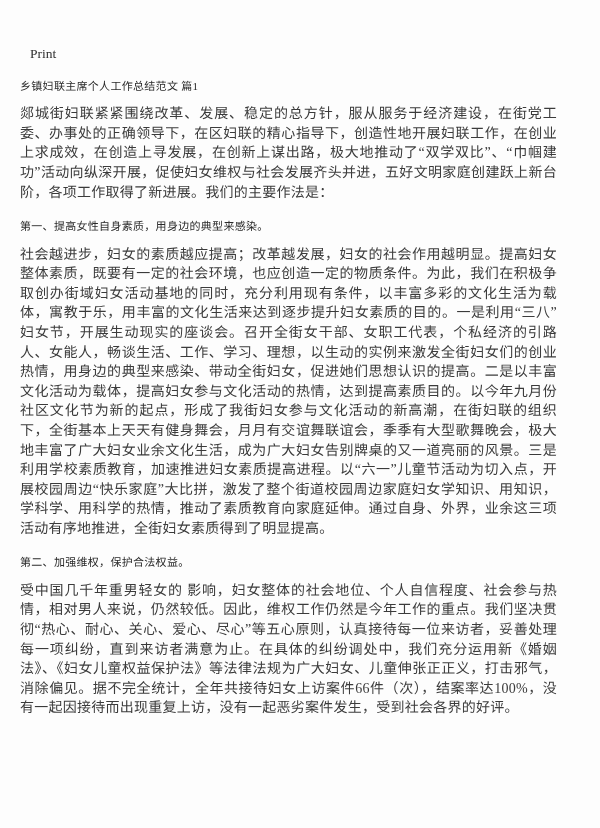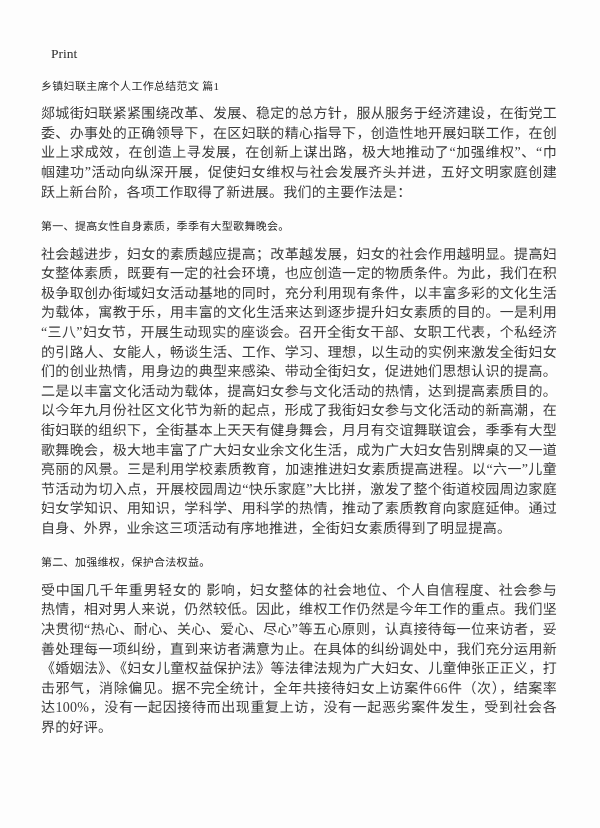--- a/index.html
+++ b/index.html
@@ -10,21 +10,21 @@
   body {
     width: 600px;
     height: 828px;
     overflow: hidden;
     font-family: "Liberation Serif", "DejaVu Serif", serif;
   }
   .page {
     box-sizing: border-box;
     width: 600px;
     height: 779px;
-    padding: 40px 43px 0 41px;
+    padding: 40px 43px 0 20px;
     color: #3b3b3b;
   }
   .print-link {
     display: inline-block;
     font-size: 13.5px;
     color: #2f2f2f;
     margin: 6px 0 0 10px;
     cursor: pointer;
   }
   .doc-title {
@@ -64,23 +64,23 @@
 <body>
 
 <div class="page">
 
   <span class="print-link">Print</span>
 
 
 
   <h2 class="section-heading">乡镇妇联主席个人工作总结范文 篇1</h2>
 
-  <p class="body-paragraph">郯城街妇联紧紧围绕改革、发展、稳定的总方针，服从服务于经济建设，在街党工委、办事处的正确领导下，在区妇联的精心指导下，创造性地开展妇联工作，在创业上求成效，在创造上寻发展，在创新上谋出路，极大地推动了“加强维权”、“巾帼建功”活动向纵深开展，促使妇女维权与社会发展齐头并进，五好文明家庭创建跃上新台阶，各项工作取得了新进展。我们的主要作法是：</p>
+  <p class="body-paragraph">郯城街妇联紧紧围绕改革、发展、稳定的总方针，服从服务于经济建设，在街党工委、办事处的正确领导下，在区妇联的精心指导下，创造性地开展妇联工作，在创业上求成效，在创造上寻发展，在创新上谋出路，极大地推动了“双学双比”、“巾帼建功”活动向纵深开展，促使妇女维权与社会发展齐头并进，五好文明家庭创建跃上新台阶，各项工作取得了新进展。我们的主要作法是：</p>
 
-  <h2 class="section-heading">第一、提高女性自身素质，季季有大型歌舞晚会。</h2>
+  <h2 class="section-heading">第一、提高女性自身素质，用身边的典型来感染。</h2>
 
   <p class="body-paragraph">社会越进步，妇女的素质越应提高；改革越发展，妇女的社会作用越明显。提高妇女整体素质，既要有一定的社会环境，也应创造一定的物质条件。为此，我们在积极争取创办街域妇女活动基地的同时，充分利用现有条件，以丰富多彩的文化生活为载体，寓教于乐，用丰富的文化生活来达到逐步提升妇女素质的目的。一是利用“三八”妇女节，开展生动现实的座谈会。召开全街女干部、女职工代表，个私经济的引路人、女能人，畅谈生活、工作、学习、理想，以生动的实例来激发全街妇女们的创业热情，用身边的典型来感染、带动全街妇女，促进她们思想认识的提高。二是以丰富文化活动为载体，提高妇女参与文化活动的热情，达到提高素质目的。以今年九月份社区文化节为新的起点，形成了我街妇女参与文化活动的新高潮，在街妇联的组织下，全街基本上天天有健身舞会，月月有交谊舞联谊会，季季有大型歌舞晚会，极大地丰富了广大妇女业余文化生活，成为广大妇女告别牌桌的又一道亮丽的风景。三是利用学校素质教育，加速推进妇女素质提高进程。以“六一”儿童节活动为切入点，开展校园周边“快乐家庭”大比拼，激发了整个街道校园周边家庭妇女学知识、用知识，学科学、用科学的热情，推动了素质教育向家庭延伸。通过自身、外界，业余这三项活动有序地推进，全街妇女素质得到了明显提高。</p>
 
   <h2 class="section-heading">第二、加强维权，保护合法权益。</h2>
 
   <p class="body-paragraph">受中国几千年重男轻女的 影响，妇女整体的社会地位、个人自信程度、社会参与热情，相对男人来说，仍然较低。因此，维权工作仍然是今年工作的重点。我们坚决贯彻“热心、耐心、关心、爱心、尽心”等五心原则，认真接待每一位来访者，妥善处理每一项纠纷，直到来访者满意为止。在具体的纠纷调处中，我们充分运用新《婚姻法》、《妇女儿童权益保护法》等法律法规为广大妇女、儿童伸张正正义，打击邪气，消除偏见。据不完全统计，全年共接待妇女上访案件66件（次），结案率达100%，没有一起因接待而出现重复上访，没有一起恶劣案件发生，受到社会各界的好评。</p>
 
 </div>
 
 </body></html>

